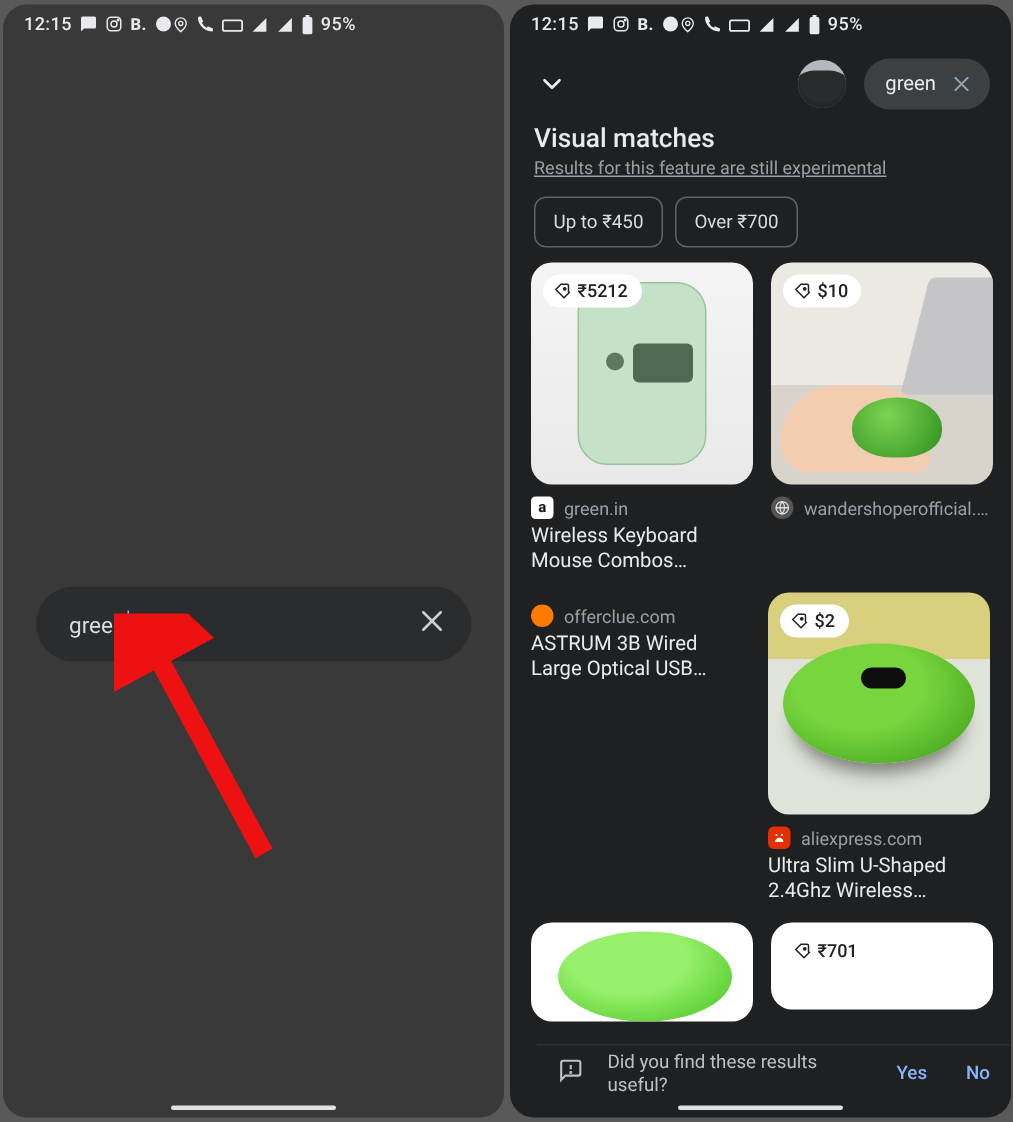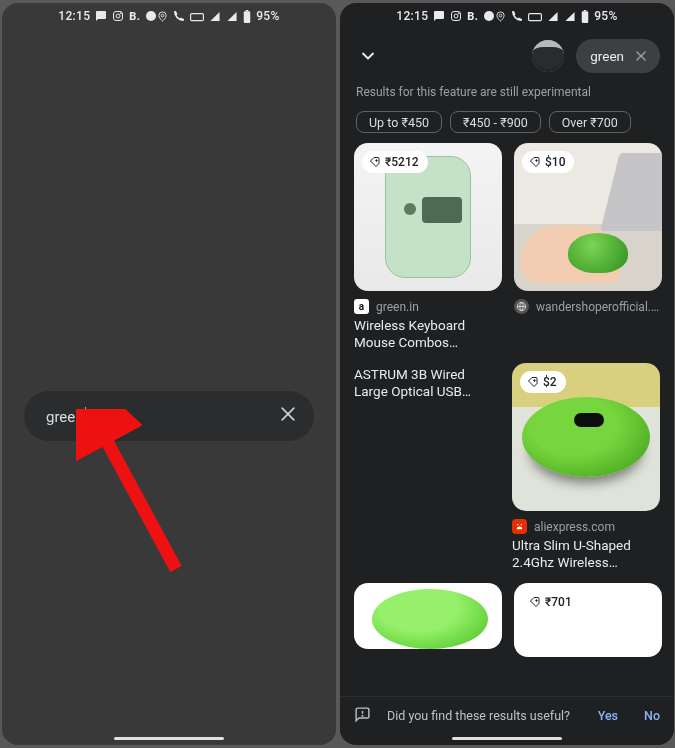--- a/index.html
+++ b/index.html
@@ -26,21 +26,21 @@
     background: #1f2022;
   }
   .phone.left  { left: 2px;  background: #393939; }
   .phone.right { left: 340px; }
 
   
   .statusbar {
     height: 26px;
     display: flex;
     align-items: center;
-    justify-content: center;
+    justify-content: flex-start;
     padding: 0 14px;
     font-size: 12px;
     font-weight: 500;
     letter-spacing: 0.3px;
     color: #e8eaed;
   }
   .status-left, .status-right { display: flex; align-items: center; gap: 5px; }
   .mini-icon svg { display: block; }
 
   
@@ -176,31 +176,32 @@
   .section-title {
     padding: 0 16px;
     font-size: 17.5px;
     font-weight: 500;
     color: #e8eaed;
   }
   .section-sub {
     padding: 2px 16px 0;
     font-size: 12px;
     color: #9aa0a6;
+    text-decoration: underline;
   }
 
   .filter-row {
     display: flex;
     gap: 8px;
     padding: 12px 16px 10px;
   }
   .filter-chip {
     border: 1px solid #5f6368;
     border-radius: 8px;
-    height: 22px;
+    height: 34px;
     padding: 0 12px;
     display: flex; align-items: center;
     font-size: 12.5px;
     color: #dadce0;
   }
 
   .grid {
     padding: 0 14px;
   }
   .row {
@@ -318,21 +319,21 @@
   .p5 .m5 {
     position:absolute; left:18px; top:6px; width:116px; height:60px;
     background:radial-gradient(ellipse at 40% 30%, #97f06b 0 40%, #49c423 95%);
     border-radius:50%;
   }
   .p6 { background:#fff; }
 
   .feedback-bar {
     position: absolute;
     bottom: 11px;
-    left: 0; right: 0;
+    left: 18px; right: 0;
     height: 38px;
     background: #1f2022;
     display: flex;
     align-items: center;
     padding: 0 14px;
     gap: 12px;
     border-top: 1px solid rgba(255,255,255,.06);
     font-size: 12.5px;
   }
   .feedback-bar .q { color:#bdc1c6; flex:1; margin-left:4px;}
@@ -509,25 +510,25 @@
         <span>green</span>
         <span class="x">
           <svg width="14" height="14" viewBox="0 0 24 24" fill="none" stroke="#9aa0a6" stroke-width="2.4" stroke-linecap="round">
               <line x1="5" y1="5" x2="19" y2="19"></line>
               <line x1="19" y1="5" x2="5" y2="19"></line>
             </svg>
         </span>
       </div>
     </div>
 
+    <div class="section-title">Visual matches</div>
     <div class="section-sub">Results for this feature are still experimental</div>
 
     <div class="filter-row">
       <div class="filter-chip">Up to ₹450</div>
-      <div class="filter-chip">₹450 - ₹900</div>
       <div class="filter-chip">Over ₹700</div>
     </div>
 
     <div class="grid">
       <div class="row">
         <div class="card">
           <div class="imgwrap p1">
             <div class="mouseback"></div>
             <div class="price-badge">
               <svg width="12" height="12" viewBox="0 0 24 24" fill="none" stroke="#202124" stroke-width="2">
@@ -564,20 +565,24 @@
                   <path d="M3 12h18M12 3a14 14 0 0 1 0 18M12 3a14 14 0 0 0 0 18"></path>
                 </svg>
             </span>
             <span class="ellip">wandershoperofficial.…</span>
           </div>
         </div>
       </div>
 
       <div class="row">
         <div class="card">
+          <div class="source-row">
+            <span class="favicon fav-offer"></span>
+            <span class="ellip">offerclue.com</span>
+          </div>
           <div class="card-title">ASTRUM 3B Wired Large Optical USB Mouse MU11…</div>
         </div>
 
         <div class="card">
           <div class="imgwrap p4">
             <div class="m4"></div>
             <div class="price-badge">
               <svg width="12" height="12" viewBox="0 0 24 24" fill="none" stroke="#202124" stroke-width="2">
                   <path d="M20 13V5a2 2 0 0 0-2-2h-8L3 10l11 11 7-7z"></path>
                   <circle cx="15" cy="9" r="1.5" fill="#202124"></circle>
@@ -599,21 +604,21 @@
         </div>
       </div>
 
       <div class="row">
         <div class="card tall">
           <div class="imgwrap p5" style="height:66px">
             <div class="m5"></div>
           </div>
         </div>
         <div class="card tall">
-          <div class="imgwrap p6" style="height:74px">
+          <div class="imgwrap p6" style="height:58px">
             <div class="price-badge">
               <svg width="12" height="12" viewBox="0 0 24 24" fill="none" stroke="#202124" stroke-width="2">
                   <path d="M20 13V5a2 2 0 0 0-2-2h-8L3 10l11 11 7-7z"></path>
                   <circle cx="15" cy="9" r="1.5" fill="#202124"></circle>
                 </svg>
               <span>₹701</span>
             </div>
           </div>
         </div>
       </div>

